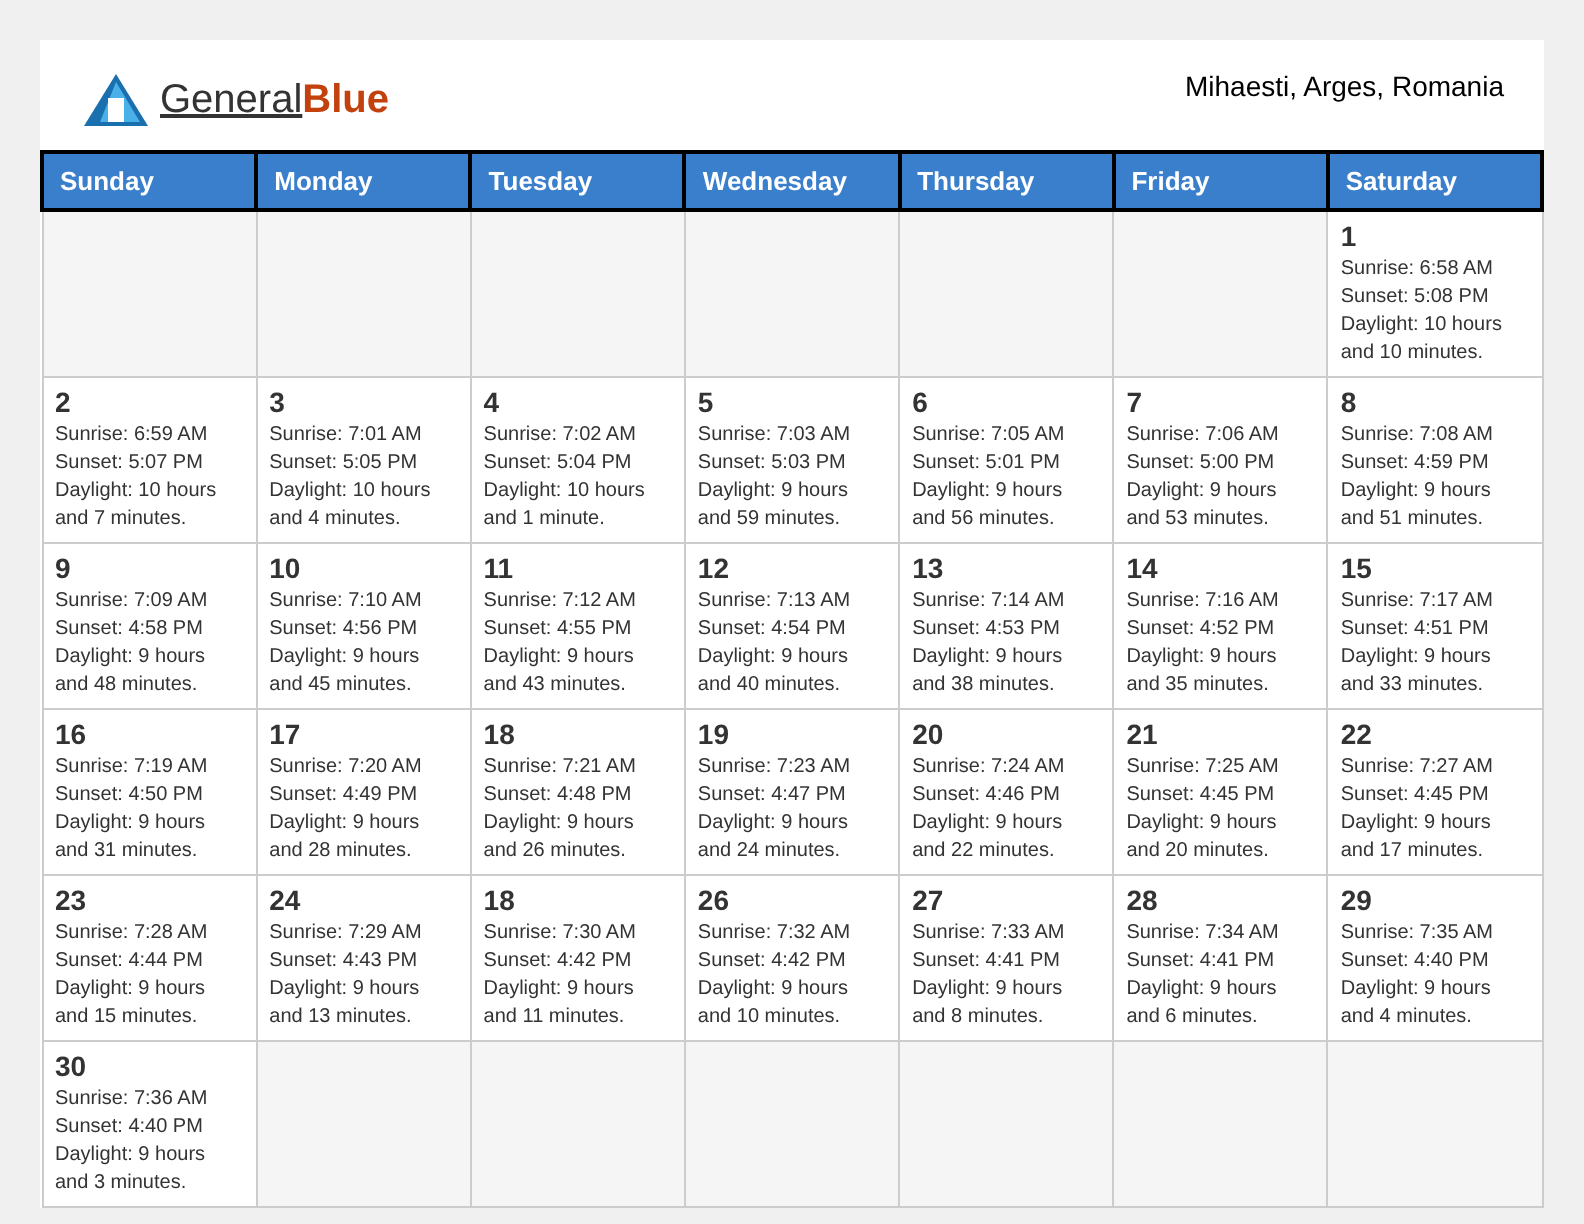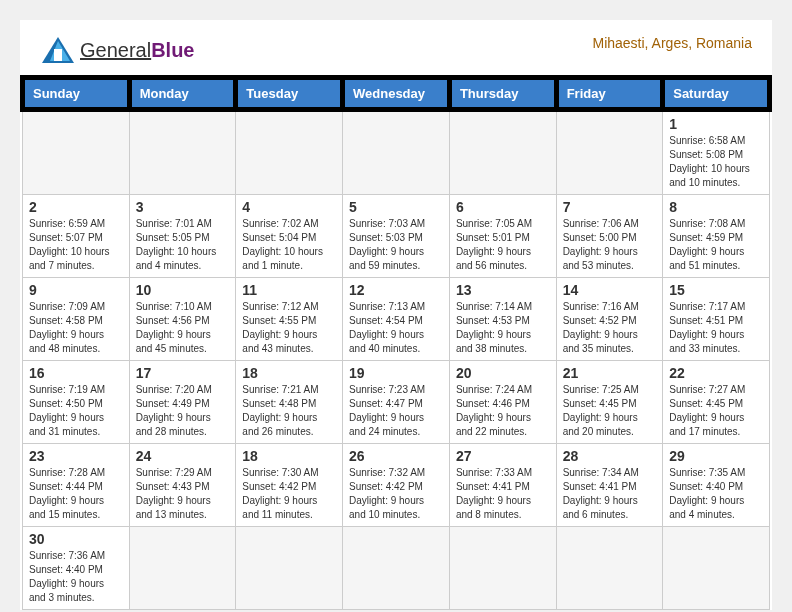--- a/index.html
+++ b/index.html
@@ -33,36 +33,36 @@
     .title-area {
       text-align: right;
     }
     .month-title {
       font-size: 32px;
       color: #333;
       font-weight: bold;
     }
     .subtitle {
       font-size: 14px;
-      color: #a16207;
+      color: #000000;
       text-align: right;
     }
     .calendar {
       width: 100%;
       border-collapse: collapse;
       border: 1px solid #ccc;
     }
     .calendar th {
       background: #3a7fcb;
       color: #fff;
       font-size: 13px;
       font-weight: bold;
       padding: 6px 8px;
       text-align: left;
-      border: 5px solid #000000;
+      border: 2px solid #000000;
     }
     .calendar td {
       vertical-align: top;
       border: 1px solid #ccc;
       padding: 4px 6px;
       width: 107px;
       min-height: 80px;
       background: #fff;
       font-size: 10.5px;
       color: #333;
@@ -88,21 +88,21 @@
 
 <div class="page">
   <div class="header">
     <div class="logo">
       <svg class="logo-icon" viewBox="0 0 36 30" xmlns="http://www.w3.org/2000/svg">
         <polygon points="18,2 34,28 2,28" fill="#1a6faf"></polygon>
         <polygon points="18,6 30,26 10,26" fill="#4ab0e8"></polygon>
         <rect x="14" y="14" width="8" height="12" fill="#fff"></rect>
       </svg>
       <div style="font-size:20px; color:#333; line-height:1.2;">
-        <span style="color:#333;text-decoration:underline;">General</span><span style="color:#701a75; font-weight:bold;">Blue</span>
+        <span style="color:#333;text-decoration:underline;">General</span><span style="color:#c2410c; font-weight:bold;">Blue</span>
       </div>
     </div>
     <div class="title-area">
       <div class="subtitle">Mihaesti, Arges, Romania</div>
     </div>
   </div>
 
   <table class="calendar">
     <thead>
       <tr>

